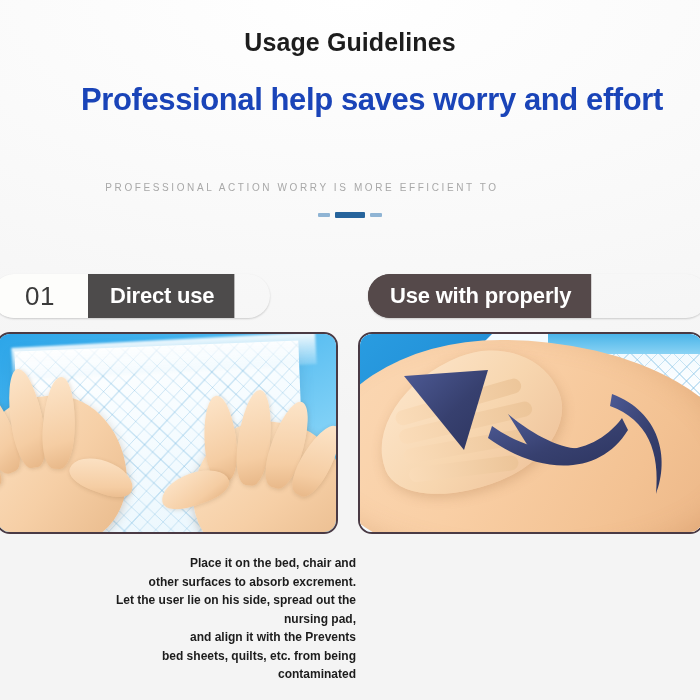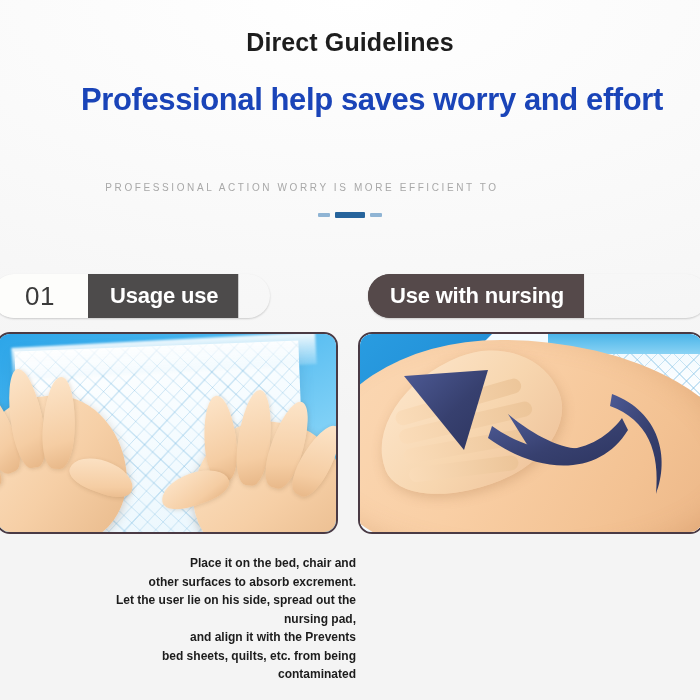--- a/index.html
+++ b/index.html
@@ -260,37 +260,37 @@
     text-align: right;
   }
   #caption-left  { left: 26px;  top: 554px; width: 330px; }
   #caption-right { left: 364px; top: 572px; width: 325px; line-height: 22px; }
 </style>
 </head>
 <body>
 
 <div id="page">
 
-  <div class="page-title">Direct Guidelines</div>
+  <div class="page-title">Usage Guidelines</div>
   <div class="headline">Professional help saves worry and effort</div>
   <div class="subtitle">PROFESSIONAL ACTION WORRY IS MORE EFFICIENT TO</div>
 
   <div class="dashes">
     <span class="dash-sm"></span>
     <span class="dash-lg"></span>
     <span class="dash-sm"></span>
   </div>
 
   <div class="badge" id="badge-01">
     <div class="badge-num">01</div>
-    <div class="badge-label">Usage use</div>
+    <div class="badge-label">Direct use</div>
   </div>
 
   <div class="badge" id="badge-02">
-    <div class="badge-label">Use with nursing</div>
+    <div class="badge-label">Use with properly</div>
   </div>
 
   <div class="panel" id="panel-left">
     <div class="scene">
       <div class="pad-blue"></div>
       <div class="pad-white"></div>
       <div class="pad-fold"></div>
 
       <div class="hand" id="hand-l">
         <div class="finger" style="left:-16px; top:18px;  width:30px; height:74px; transform:rotate(-34deg);"></div>

